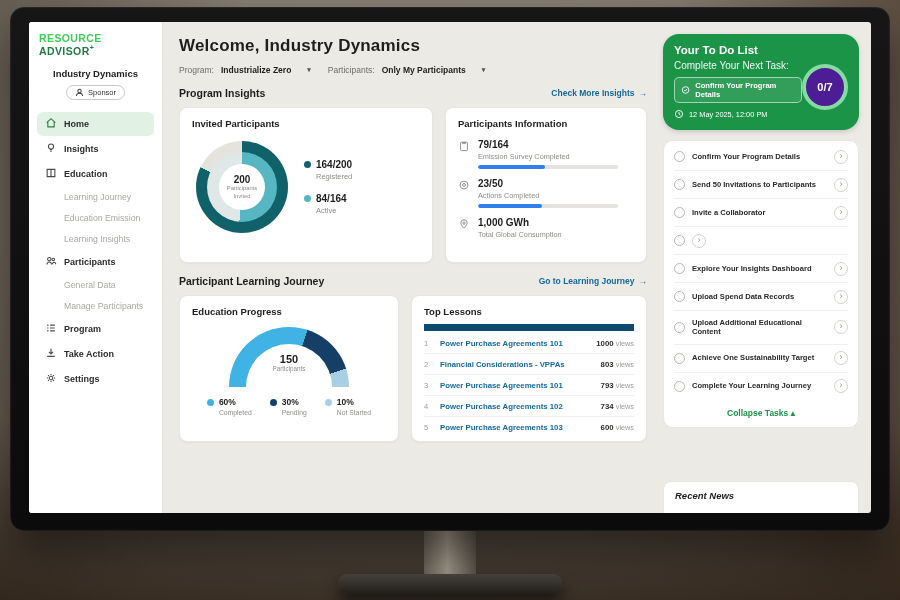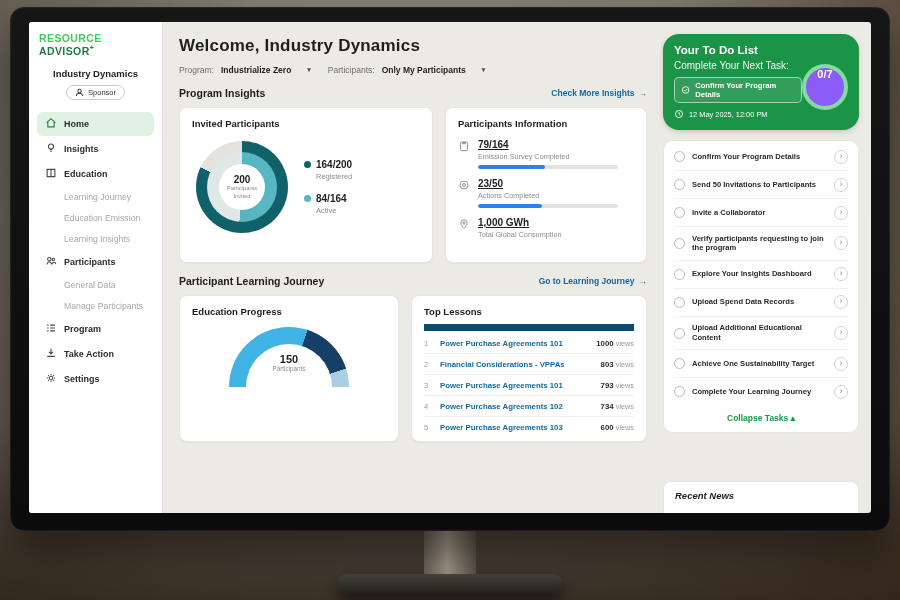--- a/index.html
+++ b/index.html
@@ -73,21 +73,21 @@
   .donut-hole .dl { font-size:5.8px; color:#8d8d89; line-height:1.25; width:36px; }
   .dlegend { display:flex; flex-direction:column; gap:12px; }
   .dleg-val { display:flex; align-items:center; gap:5px; font-size:10px; font-weight:bold; }
   .dot { width:7px; height:7px; border-radius:50%; background:#999; flex:none; }
   .dleg-label { font-size:7.5px; color:#8d8d89; margin:2px 0 0 12px; }
 
   
   .card.pinfo { flex:1 1 auto; }
   .info-row { display:flex; gap:8px; margin-bottom:9px; }
   .info-row svg { flex:none; color:#8d8d89; margin-top:1px; }
-  .info-val { font-size:10px; font-weight:bold;text-decoration:underline; }
+  .info-val { font-size:10px; font-weight:bold; }
   .info-label { font-size:7.3px; color:#8d8d89; margin:2px 0 4px; }
   .pbar { height:4px; width:140px; background:#e4e3df; border-radius:2px; overflow:hidden; }
   .pfill { height:100%; width:0; background:var(--progress,#2f80ed); border-radius:2px; }
 
   
   .card.edu { flex:0 0 220px; }
   .gauge-wrap { position:relative; width:120px; height:61px; margin:10px auto 2px; overflow:hidden; }
   .gauge-arc { position:absolute; left:0; top:0; width:120px; height:120px; border-radius:50%; }
   .gauge-hole { position:absolute; left:17px; top:17px; width:86px; height:86px; border-radius:50%; background:#fff; }
   .gauge-center { position:absolute; left:0; right:0; bottom:16px; text-align:center; }
@@ -113,21 +113,21 @@
   .rightpanel { flex:0 0 212px; padding:12px 12px 0 4px; display:flex; flex-direction:column; }
   .todo-card { background:var(--todo-green,#1b9447); border-radius:16px; padding:10px 11px 11px; color:#fff;
     position:relative; margin-bottom:10px; box-shadow:0 2px 5px rgba(0,0,0,.15); }
   .todo-title { font-size:11.5px; font-weight:bold; margin:0 0 4px; }
   .todo-sub { font-size:10px; opacity:.92; margin-bottom:6px; }
   .next-task { display:flex; gap:5px; align-items:center; font-size:7.6px; font-weight:bold;
     border:1px solid rgba(255,255,255,.55); background:rgba(255,255,255,.1); border-radius:5px;
     padding:3px 6px; width:fit-content; max-width:128px; margin-bottom:6px; cursor:pointer; }
   .todo-due { display:flex; gap:5px; align-items:center; font-size:7.4px; }
   .ring { position:absolute; right:11px; top:30px; width:46px; height:46px; border-radius:50%;
-    background:#8b5cf6; border:4px solid #86dba0; display:flex; align-items:flex-start; justify-content:center;
+    background:#4c1d95; border:4px solid #86dba0; display:flex; align-items:center; justify-content:center;
     font-weight:bold; font-size:11px; }
   .task-card { background:#fff; border:1px solid #e7e6e1; border-radius:10px; padding:2px 10px 0; }
   .task-row { display:flex; align-items:center; gap:7px; padding:6.5px 0; border-bottom:1px solid #f1f0ec; cursor:pointer; }
   .task-check { width:11px; height:11px; border:1.5px solid #b9b8b3; border-radius:50%; flex:none; cursor:pointer; }
   .task-label { flex:1; font-size:7.6px; font-weight:bold; color:#2a2a2a; line-height:1.3; }
   .task-go { width:14px; height:14px; border:1px solid #d3d2cd; border-radius:50%; color:#8d8d89; font-size:9px;
     line-height:1; display:flex; align-items:center; justify-content:center; flex:none; padding-bottom:1px; cursor:pointer; }
   .collapse { text-align:center; color:var(--todo-green,#1b9447); font-weight:bold; font-size:8.5px;
     padding:8px 0 9px; cursor:pointer; }
   .recent-news { margin-top:auto; background:#fff; border:1px solid #e7e6e1; border-bottom:none;
@@ -331,20 +331,43 @@
       <div class="card edu">
         <h3>Education Progress</h3>
         <div class="gauge-wrap">
           <div class="gauge-arc" style="background: conic-gradient(from 270deg, rgb(65, 178, 228) 0%, rgb(65, 178, 228) 30%, rgb(21, 63, 102) 30%, rgb(21, 63, 102) 45%, rgb(170, 207, 228) 45%, rgb(170, 207, 228) 50%, transparent 50%, transparent 100%);"></div>
           <div class="gauge-hole"></div>
           <div class="gauge-center">
             <div class="gv">150</div>
             <div class="gl">Participants</div>
           </div>
         </div>
+        <div class="glegend">
+          <div class="gleg">
+            <div class="dleg-val">
+                  <span class="dot" style="background: rgb(65, 178, 228);"></span>
+                  <span>60%</span>
+                </div>
+            <div class="dleg-label">Completed</div>
+          </div>
+          <div class="gleg">
+            <div class="dleg-val">
+                  <span class="dot" style="background: rgb(21, 63, 102);"></span>
+                  <span>30%</span>
+                </div>
+            <div class="dleg-label">Pending</div>
+          </div>
+          <div class="gleg">
+            <div class="dleg-val">
+                  <span class="dot" style="background: rgb(170, 207, 228);"></span>
+                  <span>10%</span>
+                </div>
+            <div class="dleg-label">Not Started</div>
+          </div>
+        </div>
       </div>
 
       <div class="card lessons">
         <h3>Top Lessons</h3>
         <div class="lesson-row">
           <span class="rank">1</span>
           <a class="lesson-link">Power Purchase Agreements 101</a>
           <span class="views"><b>1000</b> <span>views</span></span>
         </div>
         <div class="lesson-row">
@@ -405,21 +428,20 @@
         <span class="task-label">Send 50 Invitations to Participants</span>
         <span class="task-go">›</span>
       </div>
       <div class="task-row">
         <span class="task-check"></span>
         <span class="task-label">Invite a Collaborator</span>
         <span class="task-go">›</span>
       </div>
       <div class="task-row">
         <span class="task-check"></span>
-        <span class="task-label">Verify participants requesting to join the program</span>
         <span class="task-go">›</span>
       </div>
       <div class="task-row">
         <span class="task-check"></span>
         <span class="task-label">Explore Your Insights Dashboard</span>
         <span class="task-go">›</span>
       </div>
       <div class="task-row">
         <span class="task-check"></span>
         <span class="task-label">Upload Spend Data Records</span>

